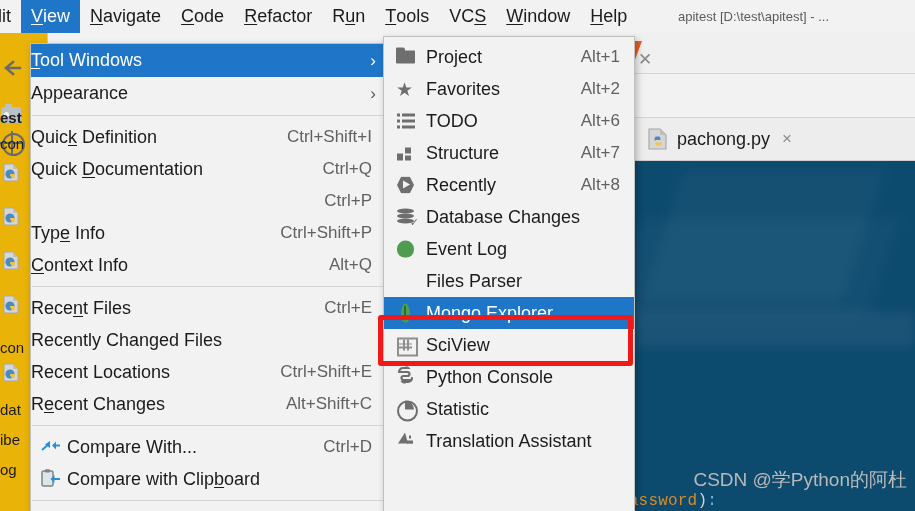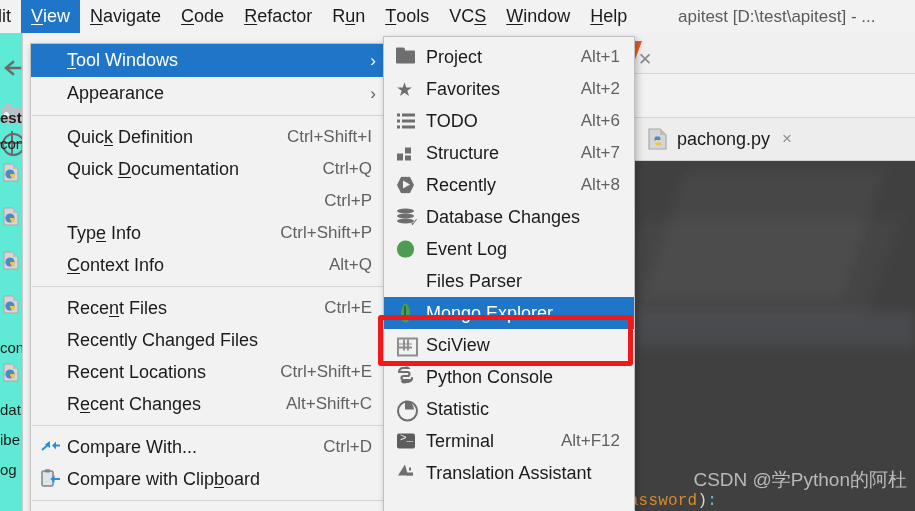--- a/index.html
+++ b/index.html
@@ -21,27 +21,27 @@
   }
   .mb-item{
     height:33px;display:flex;align-items:center;padding:0 10px;
     font-size:18px;color:#1b1b1b;white-space:nowrap;line-height:33px;
   }
   .mb-item.clipped{padding-left:0;margin-left:-8px;}
   .mb-item.active{background:#1f76c8;color:#ffffff;}
   .mb-item u{text-decoration:underline;text-underline-offset:2px;}
   .mb-title{
     position:absolute;left:678px;top:0;height:33px;display:flex;align-items:center;
-    font-size:17px;color:#5b5b5b;white-space:nowrap;
+    font-size:13px;color:#5b5b5b;white-space:nowrap;
   }
 
   
   .left-strip{
     position:absolute;left:0;top:33px;width:22px;height:478px;
-    background:#5eead4;border-right:1px solid #c9c9c9;overflow:hidden;
+    background:#eab308;border-right:1px solid #c9c9c9;overflow:hidden;padding-left:25px;
   }
   .back-arrow{position:absolute;left:2px;top:26px;width:20px;height:18px;}
   .cam-icon{position:absolute;left:1px;top:74px;width:20px;height:16px;background:#b9c1c6;border-radius:2px;}
   .cam-icon:before{content:"";position:absolute;left:3px;top:5px;width:5px;height:5px;border-radius:50%;background:#edf1f3;}
   .cam-icon:after{content:"";position:absolute;left:4px;top:-3px;width:7px;height:4px;background:#b9c1c6;border-radius:1px 1px 0 0;}
   .target-icon{position:absolute;left:2px;top:100px;width:19px;height:19px;border:2px solid #6a6a6a;border-radius:50%;}
   .target-icon:before{content:"";position:absolute;left:-4px;top:7px;width:23px;height:2px;background:#6a6a6a;}
   .target-icon:after{content:"";position:absolute;left:7px;top:-4px;width:2px;height:23px;background:#6a6a6a;}
 
   .tree-frag{
@@ -62,21 +62,21 @@
   .ed-x{position:absolute;left:5px;top:16px;font-size:17px;color:#8a8a8a;}
 
   .tabstrip{position:absolute;left:0;top:85px;width:282px;height:42px;background:#ededed;border-bottom:1px solid #cfcfcf;}
   .tab{position:absolute;left:6px;top:0;height:42px;display:flex;align-items:center;gap:8px;padding:0 8px;}
   .tab-label{font-size:18px;color:#1b1b1b;white-space:nowrap;}
   .tab-close{font-size:17px;color:#8e8e8e;margin-left:4px;}
   .pytab-icon{width:22px;height:24px;position:relative;}
 
   .code-area{
     position:absolute;left:0;top:128px;width:282px;height:350px;
-    background:#404040;overflow:hidden;
+    background:#0c4a6e;overflow:hidden;
   }
   .blurshape{position:absolute;background:rgba(255,255,255,0.035);filter:blur(6px);}
   .code-line{
     position:absolute;left:-14px;bottom:1px;font-family:"Liberation Mono","DejaVu Sans Mono",monospace;
     font-size:16px;color:#d98b2b;white-space:nowrap;letter-spacing:.2px;
   }
   .code-line .punct{color:#d4d4d4;}
   .code-line .colon{color:#6fb7e0;}
   .watermark{
     position:absolute;right:8px;bottom:18px;font-size:19px;color:#b9b9b9;
@@ -98,21 +98,21 @@
   .mi.sel{background:#1f76c8;color:#ffffff;}
   .mi .label{flex:0 0 auto;}
   .mi .accel{
     position:absolute;right:14px;font-size:17px;color:#616161;
   }
   .mi .arrow{position:absolute;right:10px;font-size:17px;color:#5a5a5a;font-weight:300;}
   .mi.sel .arrow{color:#ffffff;}
   .mi u{text-decoration:underline;text-underline-offset:2px;}
   .sep{height:1px;background:#d4d4d4;margin:5px 1px;}
 
-  .menu-main .mi{padding-left:36px;}
+  .menu-main .mi{}
   .menu-main .mi.has-icon{padding-left:36px;}
   .mi-icon{position:absolute;left:10px;top:50%;transform:translateY(-50%);width:20px;height:20px;}
 
   .menu-sub .mi{padding-left:42px;}
   .menu-sub .mi-icon{left:12px;width:21px;height:21px;}
 
   
   .ic-folder{position:absolute;left:0;top:4px;width:19px;height:13px;background:#6e6e6e;border-radius:1px;}
   .ic-folder:before{content:"";position:absolute;left:0;top:-3px;width:9px;height:4px;background:#6e6e6e;border-radius:1px 2px 0 0;}
   .ic-star{position:absolute;left:0;top:1px;font-size:19px;line-height:19px;color:#6e6e6e;}
@@ -443,27 +443,20 @@
       <span class="label">Python Console</span>
     </div>
     <div class="mi">
       <span class="mi-icon">
           <span class="ic-stat"></span>
         </span>
       <span class="label">Statistic</span>
     </div>
     <div class="mi">
       <span class="mi-icon">
-          <span class="ic-term"></span>
-        </span>
-      <span class="label">Terminal</span>
-      <span class="accel">Alt+F12</span>
-    </div>
-    <div class="mi">
-      <span class="mi-icon">
         <svg width="19" height="16" viewBox="0 0 19 16">
           <path d="M2 13 L9 2 L12 13 Z" fill="#6e6e6e"></path>
           <rect x="11" y="10" width="6" height="3.2" fill="#6e6e6e"></rect>
           <rect x="13" y="5" width="2" height="3" fill="#6e6e6e"></rect>
         </svg>
       </span>
       <span class="label">Translation Assistant</span>
     </div>
   </div>
 

